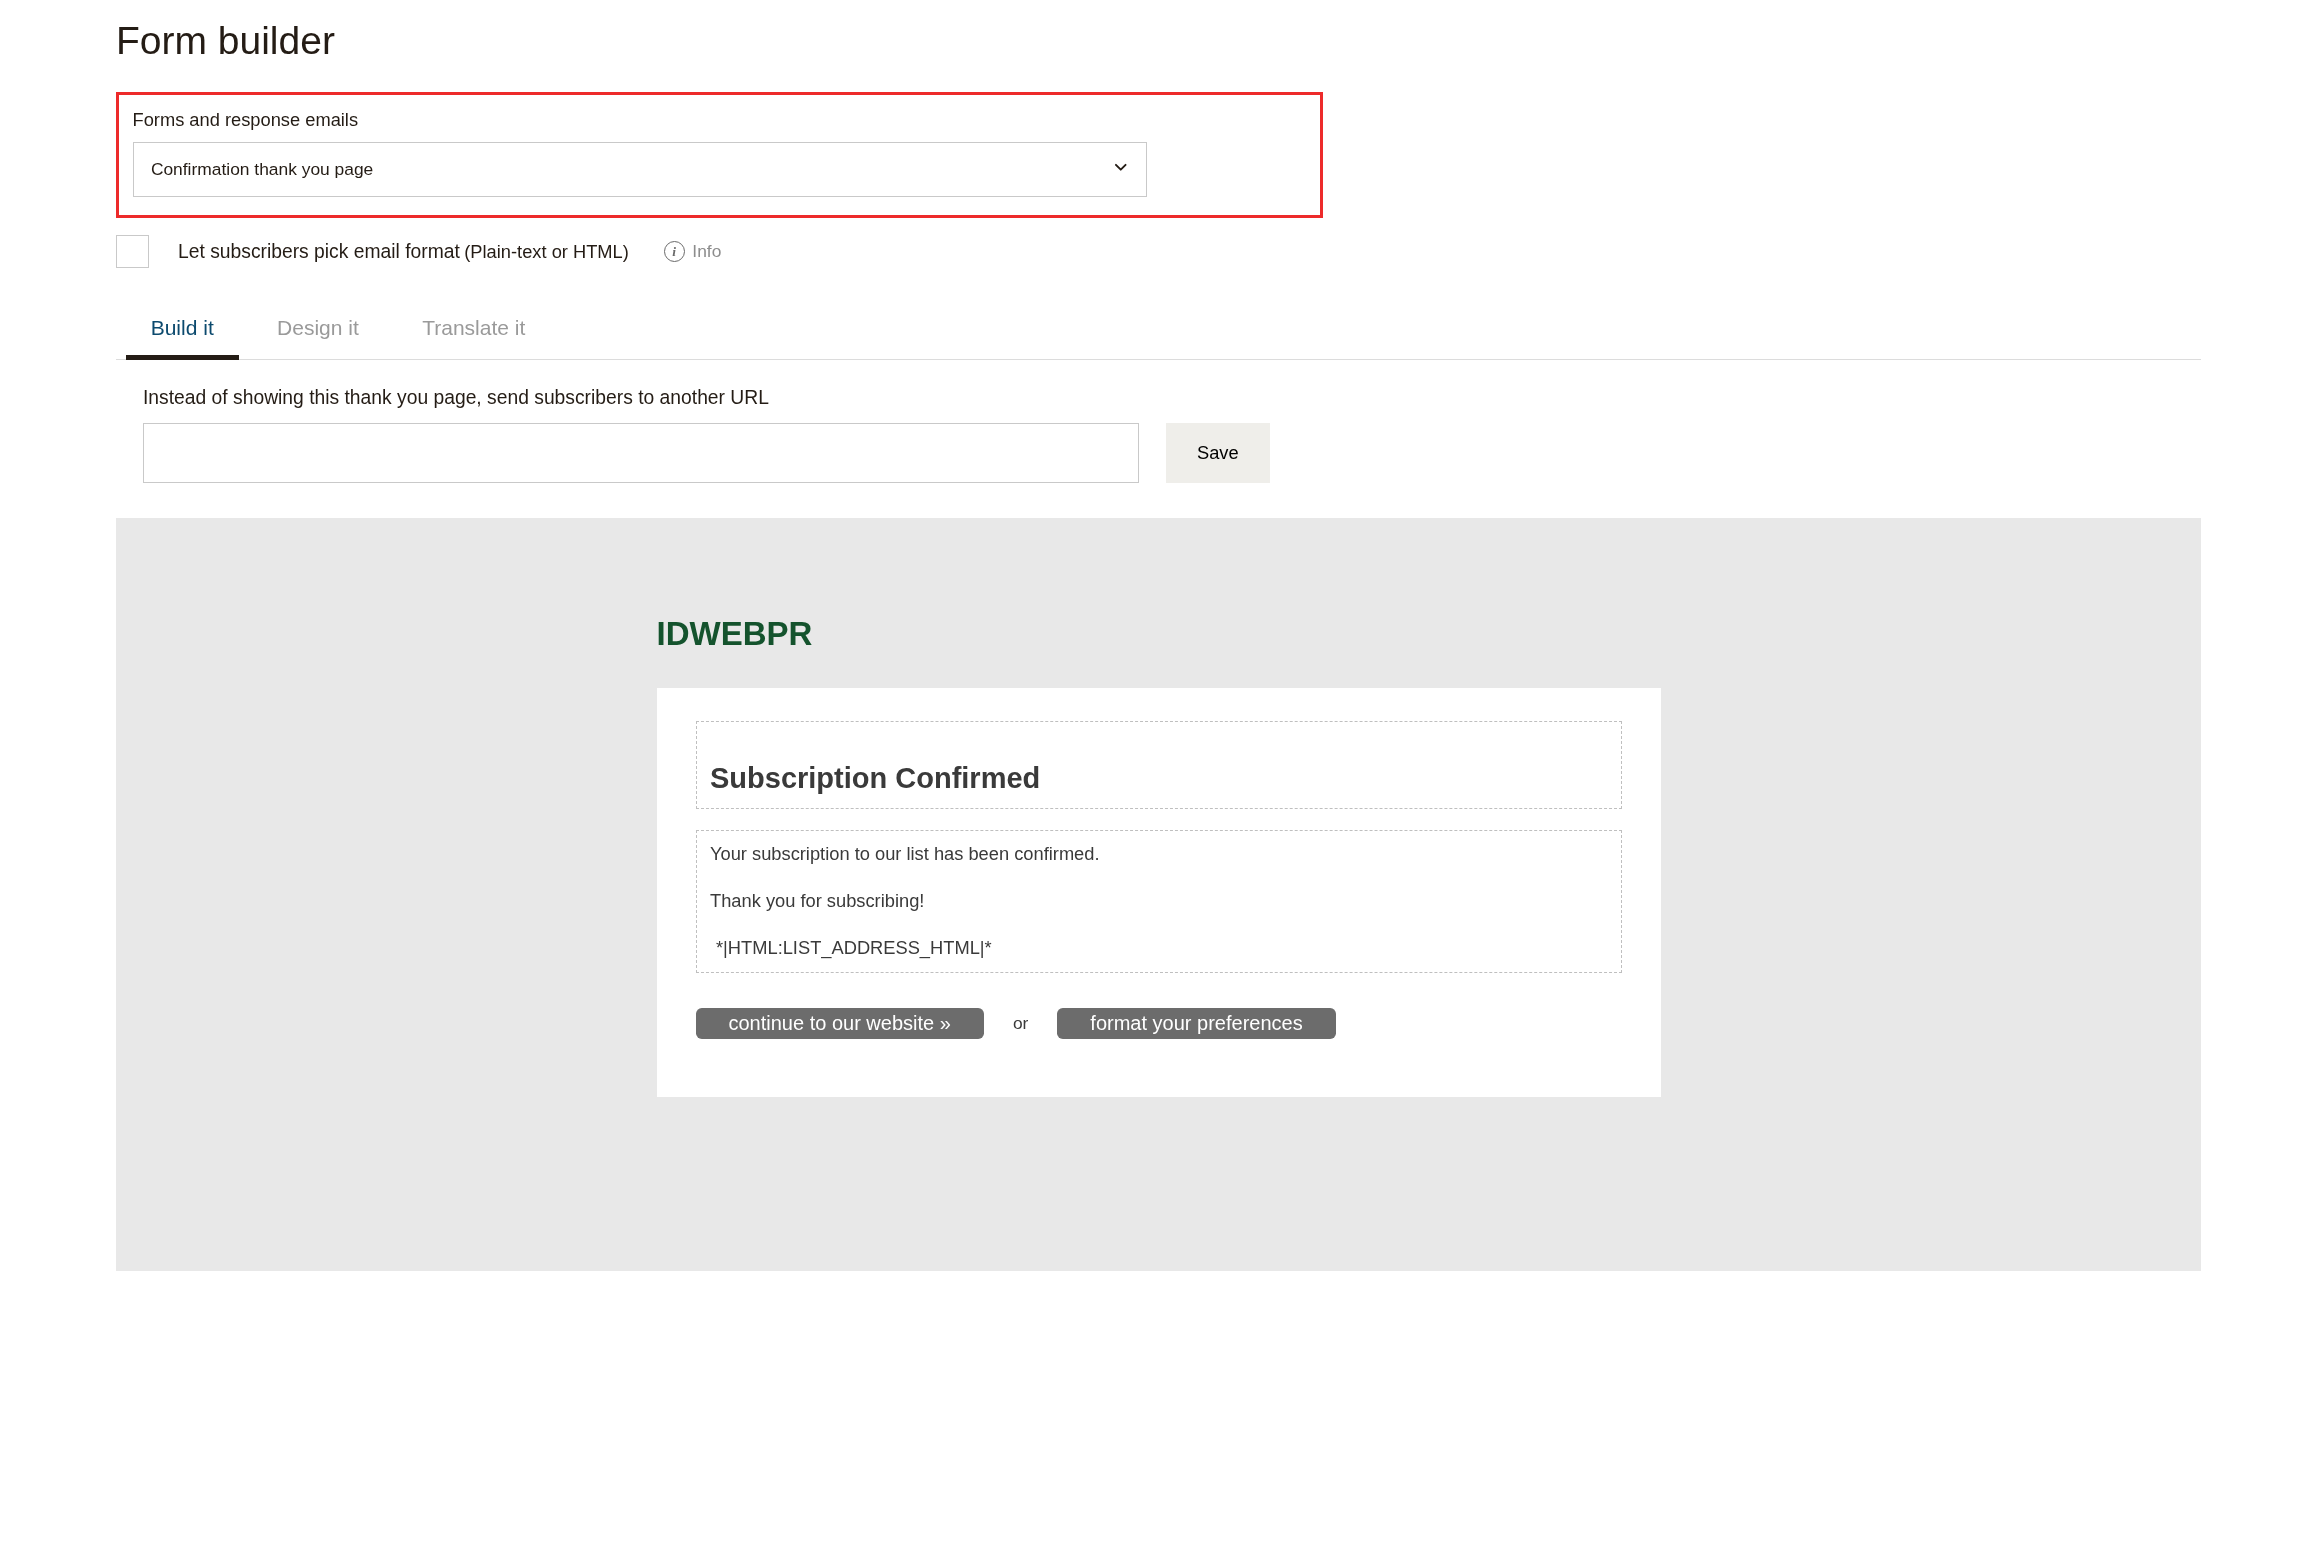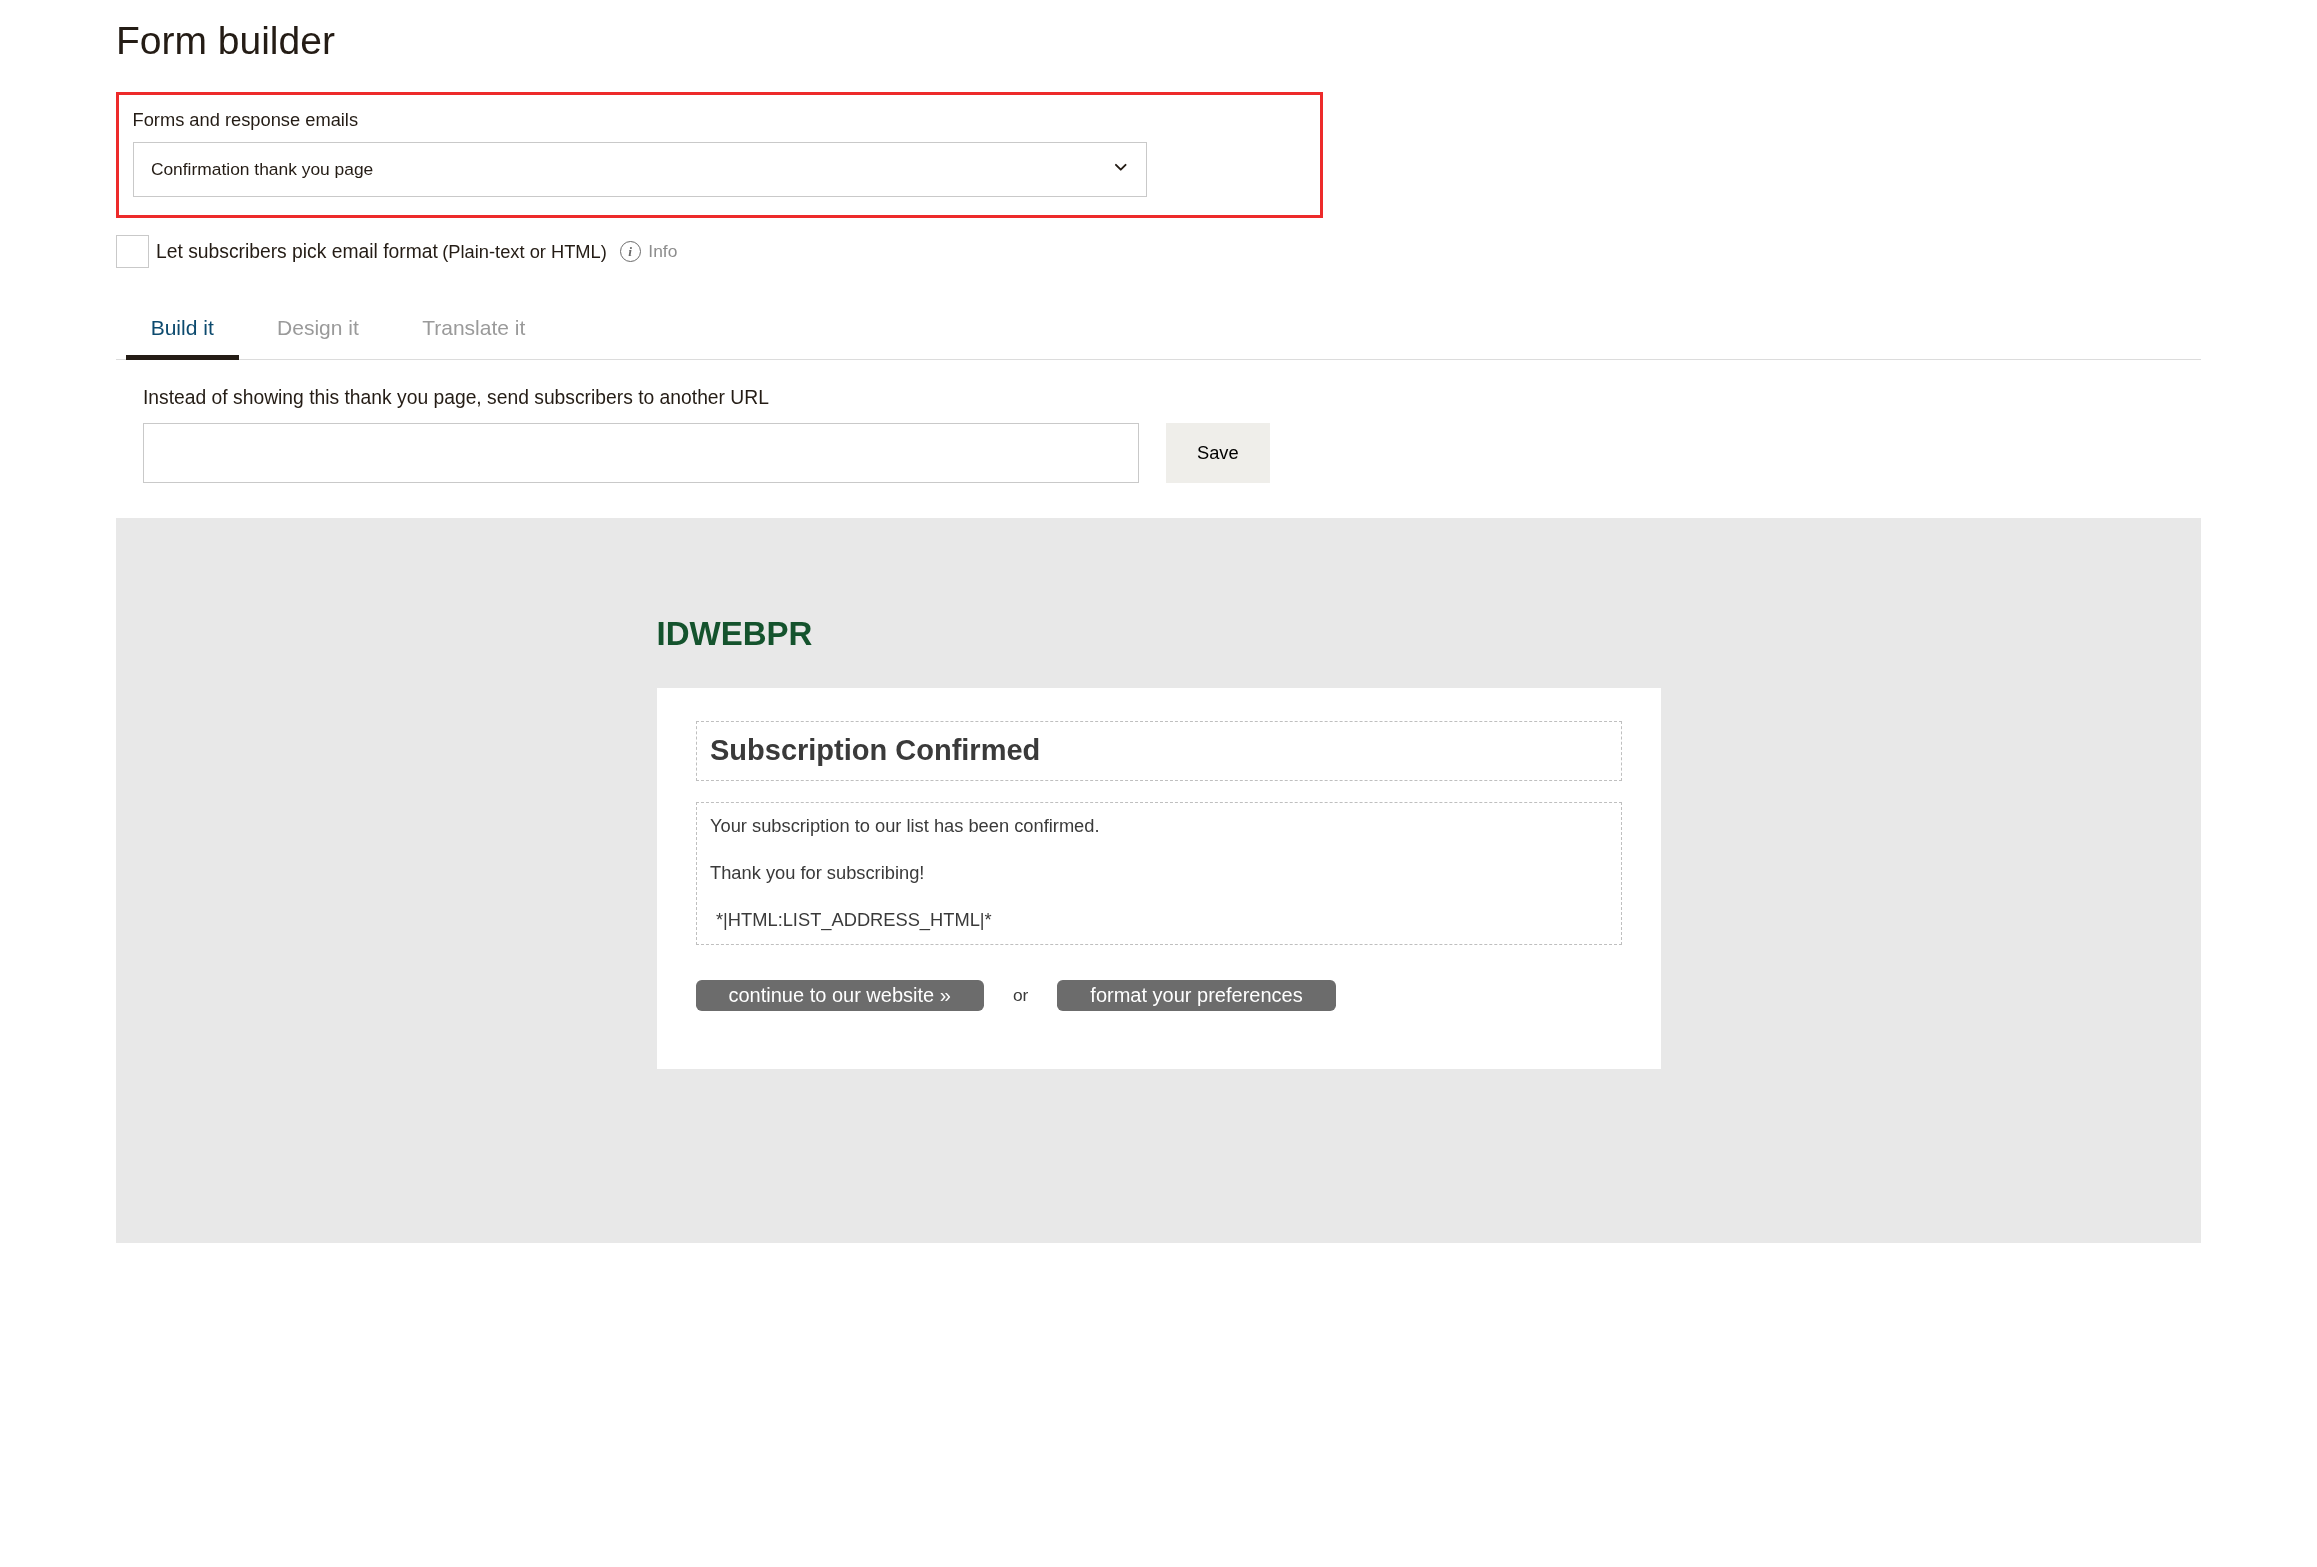--- a/index.html
+++ b/index.html
@@ -49,21 +49,21 @@
     .chevron-down {
       position: absolute;
       right: 19.3px;
       top: 50%;
       transform: translateY(-50%);
       pointer-events: none;
     }
     .checkbox-row {
       display: flex;
       align-items: center;
-      gap: 7px;
+      gap: 29px;
       margin-bottom: 48px;
       padding-left: 0;
     }
     .checkbox-box {
       width: 33px;
       height: 33px;
       border: 1px solid #c9c9c9;
       background: #fff;
       flex-shrink: 0;
       cursor: pointer;
@@ -178,20 +178,21 @@
     }
     .dashed-box {
       border: 1px dashed #bfbfbf;
       padding: 11.6px 13.5px 13.5px 13.5px;
       margin-bottom: 21px;
     }
     .conf-title {
       font-size: 29px;
       font-weight: 700;
       color: #3a3a3a;
+      margin-top: 28px;
     }
     .body-text {
       font-size: 18.3px;
       color: #3a3a3a;
       margin-bottom: 25px;
     }
     .body-text:last-child {
       margin-bottom: 0;
       margin-left: 6px;
     }

